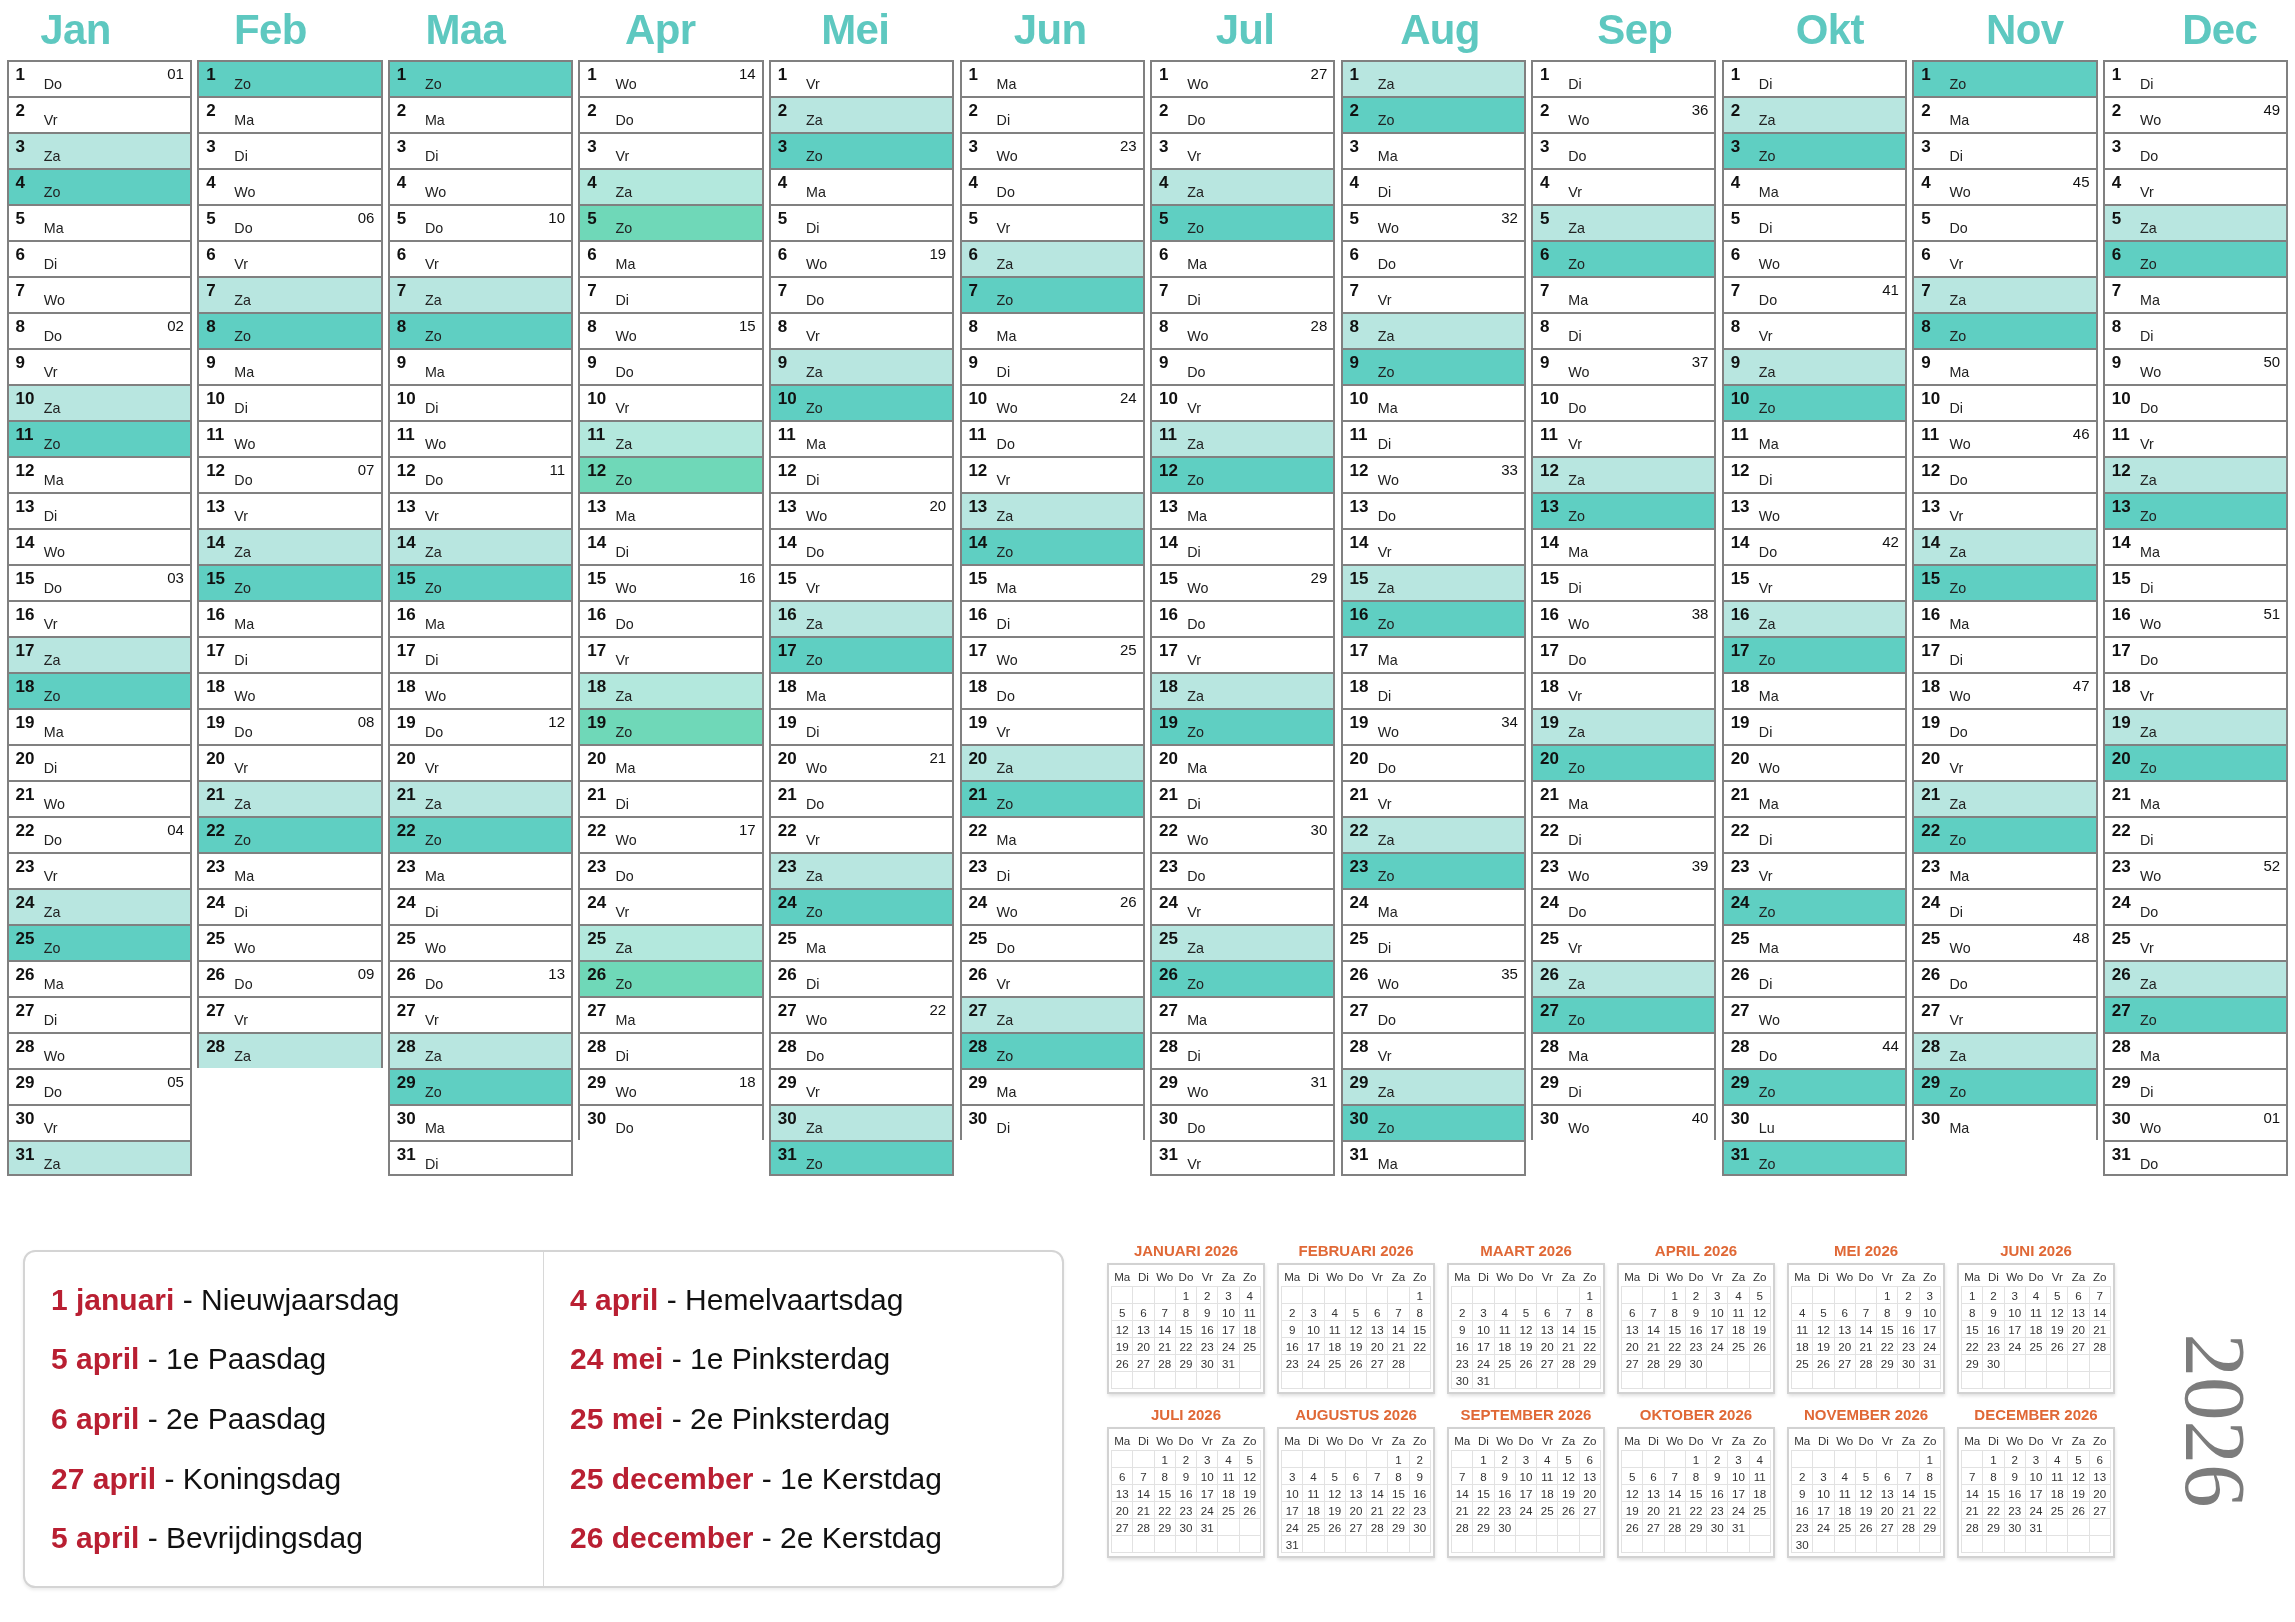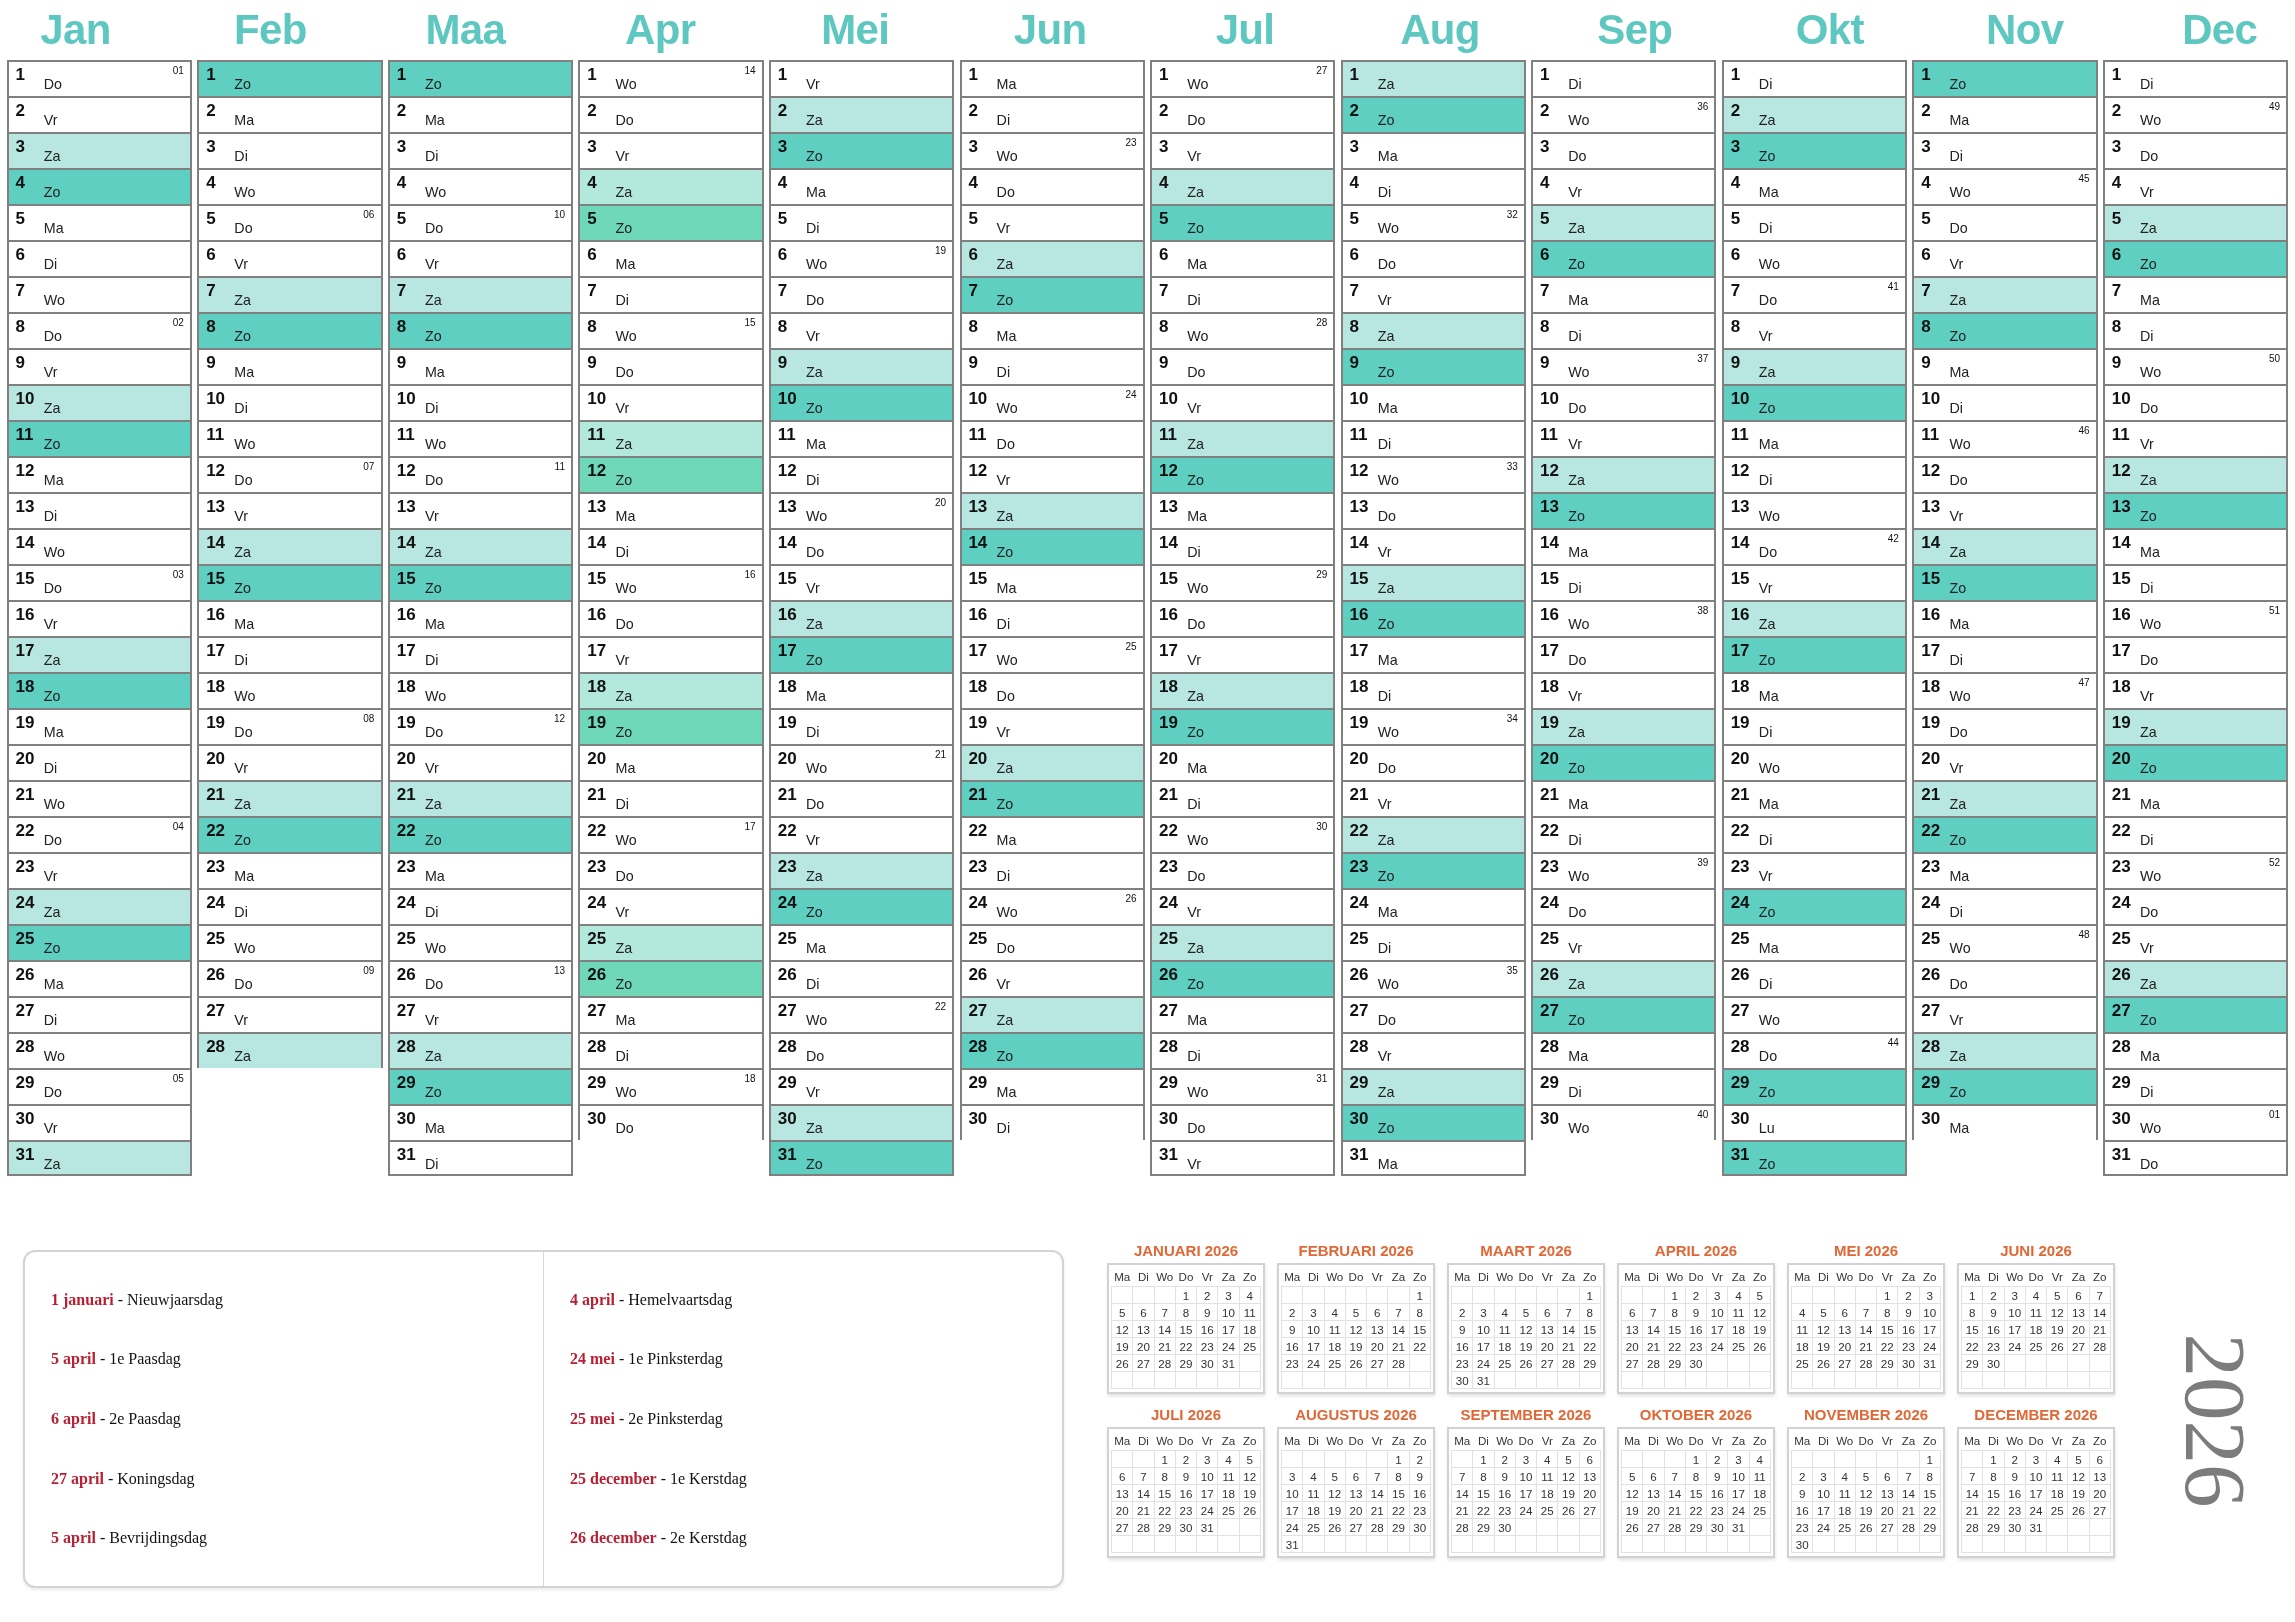--- a/index.html
+++ b/index.html
@@ -43,21 +43,21 @@
     position:absolute; left: 6.8px; top: 2.7px;
     font-size: 17px; font-weight: 700; color:#111;
     font-family: "Liberation Sans", sans-serif;
   }
   .dname {
     position:absolute; left: 35px; top: 13.6px;
     font-size: 14.3px; font-weight: 400; color:#222;
   }
   .wnum {
     position:absolute; right: 6.1px; top: 2.7px;
-    font-size: 10px; font-weight: 400; color:#111;
+    font-size: 15px; font-weight: 400; color:#111;
   }
 
   
   #bottom { position:absolute; left:0; top:1231px; width:2295px; height:391px; }
 
   
   #legend-box {
     position:absolute; left: 23px; top: 19px;
     width: 1041px; height: 338px;
     border: 2px solid #d4d4d4; border-radius: 12.3px;
@@ -65,21 +65,21 @@
     display:flex;
     box-shadow: 0 2px 3.4px rgba(0,0,0,0.08);
   }
   .legend-col {
     flex: 1 1 0;
     padding: 17.7px 0 17.7px 26px;
     display:flex; flex-direction:column; justify-content: space-around;
     border-right: 1.4px solid #d8d8d8;
   }
   .legend-col:last-child { border-right: 0; }
-  .legend-item { font-size: 16px; color:#111; white-space:nowrap; font-family:Liberation Serif, serif; }
+  .legend-item { font-size: 30px; color:#111; white-space:nowrap; font-family:Liberation Sans, sans-serif; }
   .legend-item .d { color:#b91f32; font-weight:700; }
   .legend-col.brandcol { justify-content:center; align-items:center; padding: 0; }
   #brand-name {
     font-family:"Liberation Serif", serif;
     font-style: italic;
     font-size: 38px; color:#8c8c8c;
     margin-bottom: 13.6px;
   }
   .flag { width: 123px; }
   .flag .bar { height: 16.4px; }

